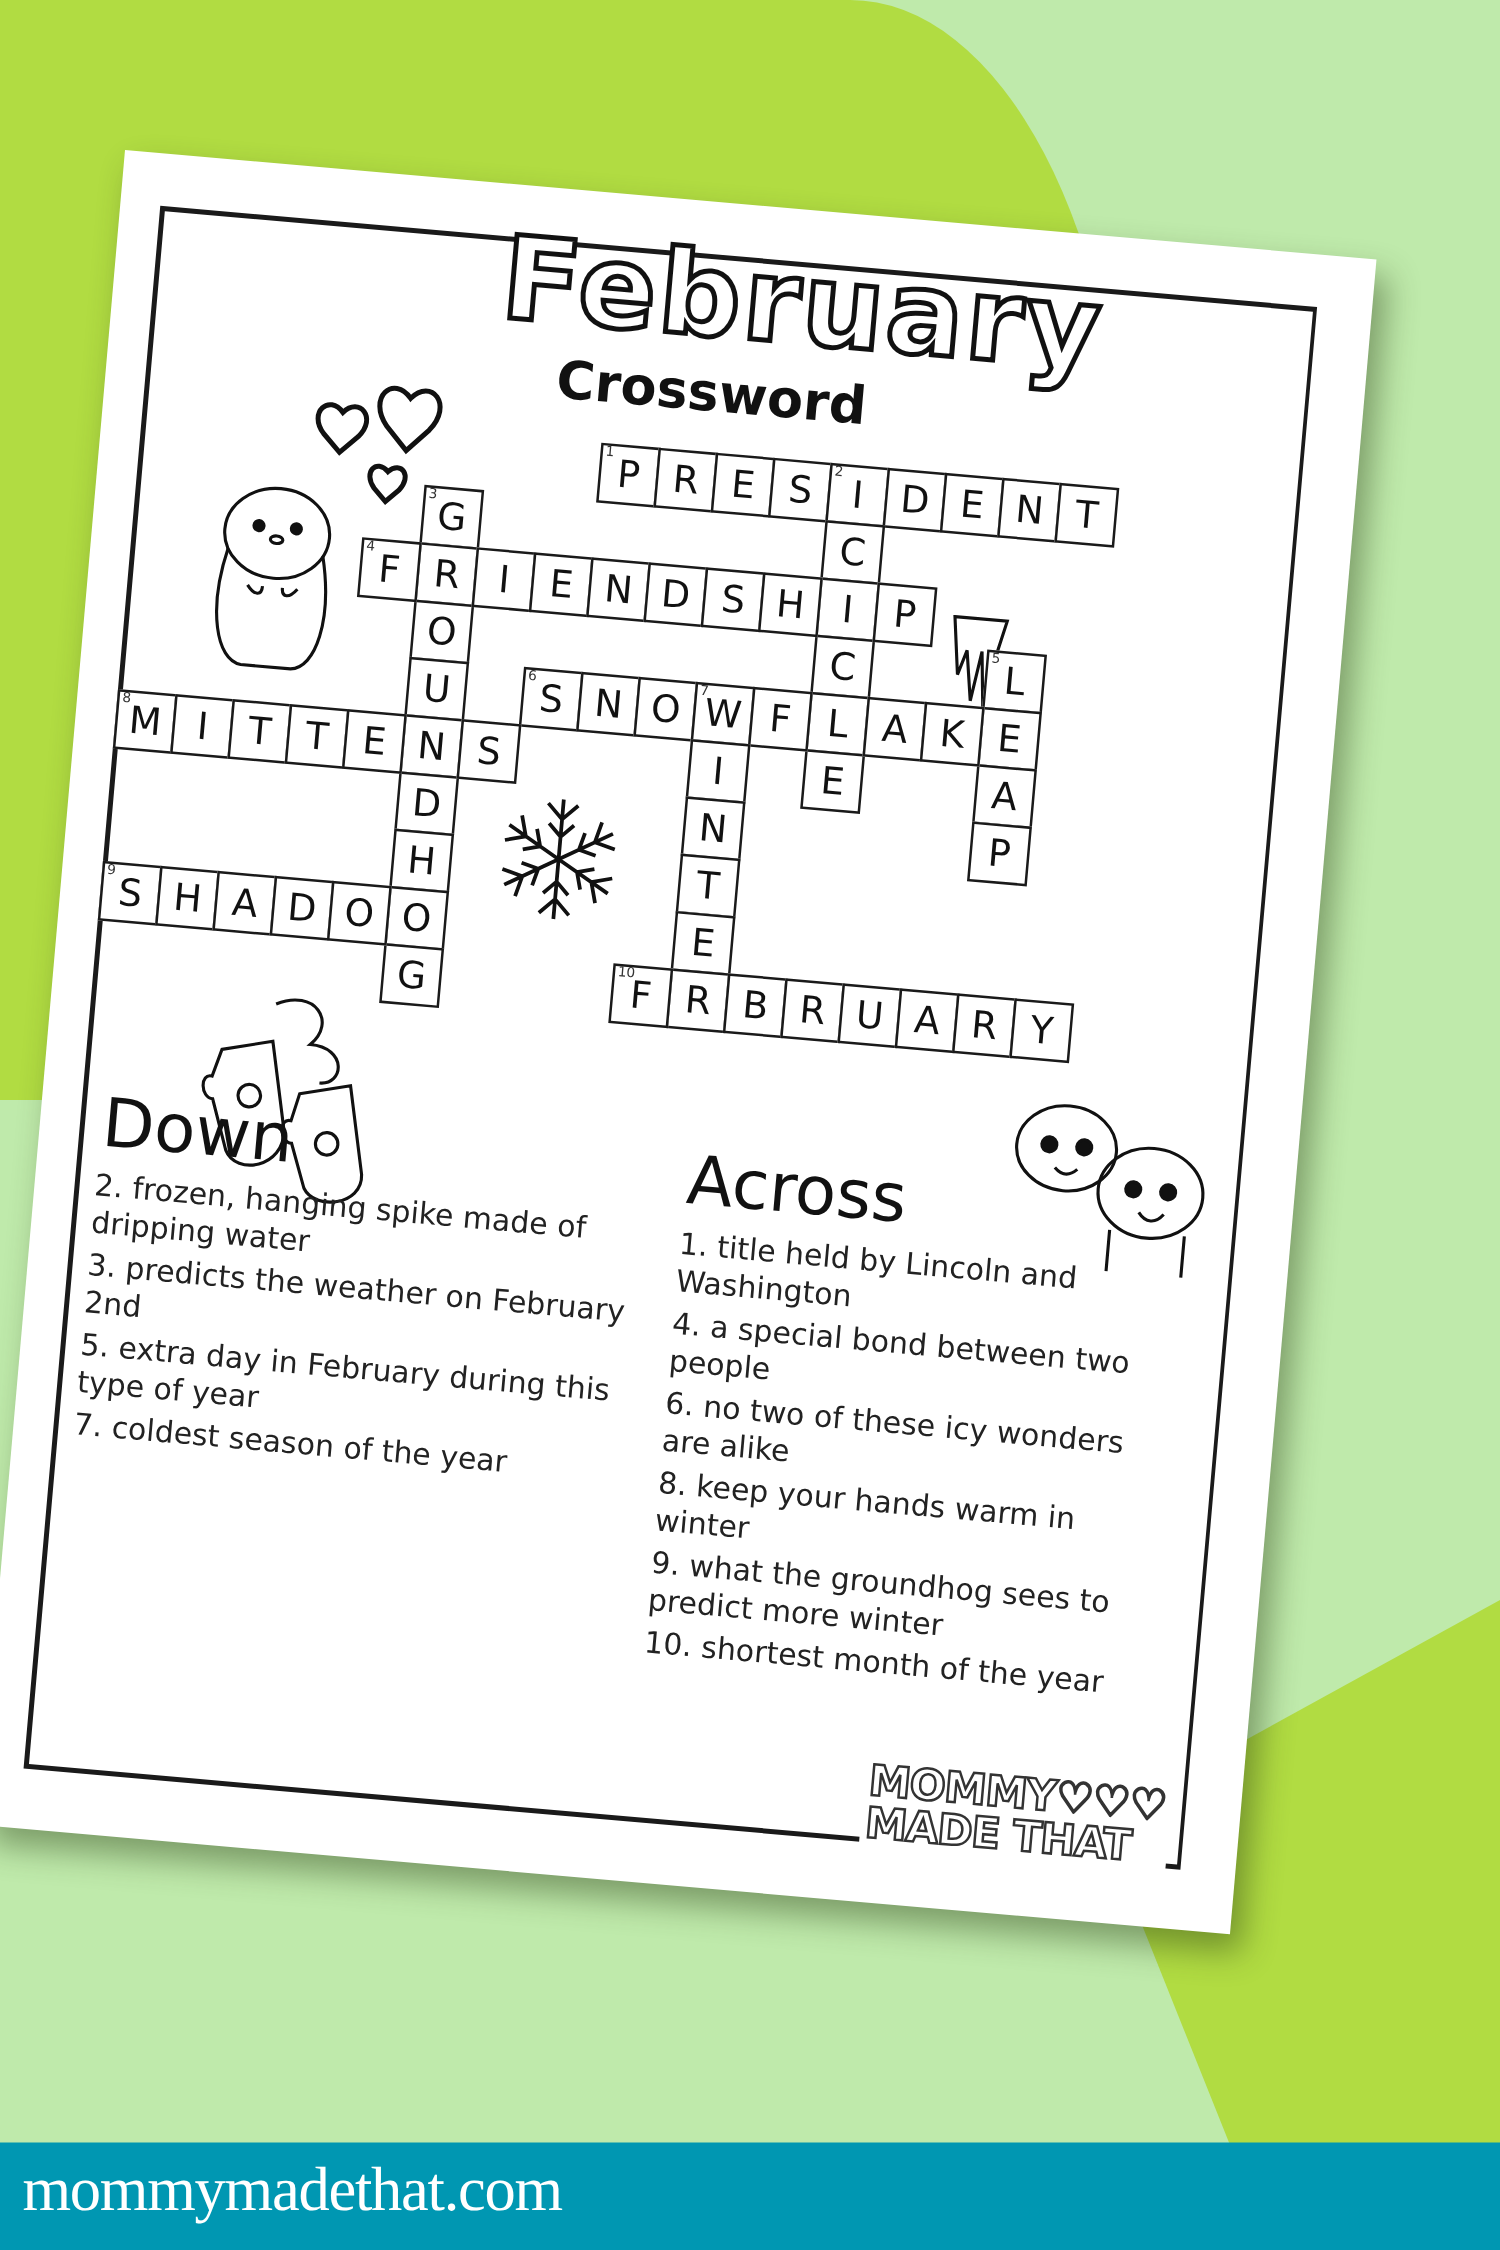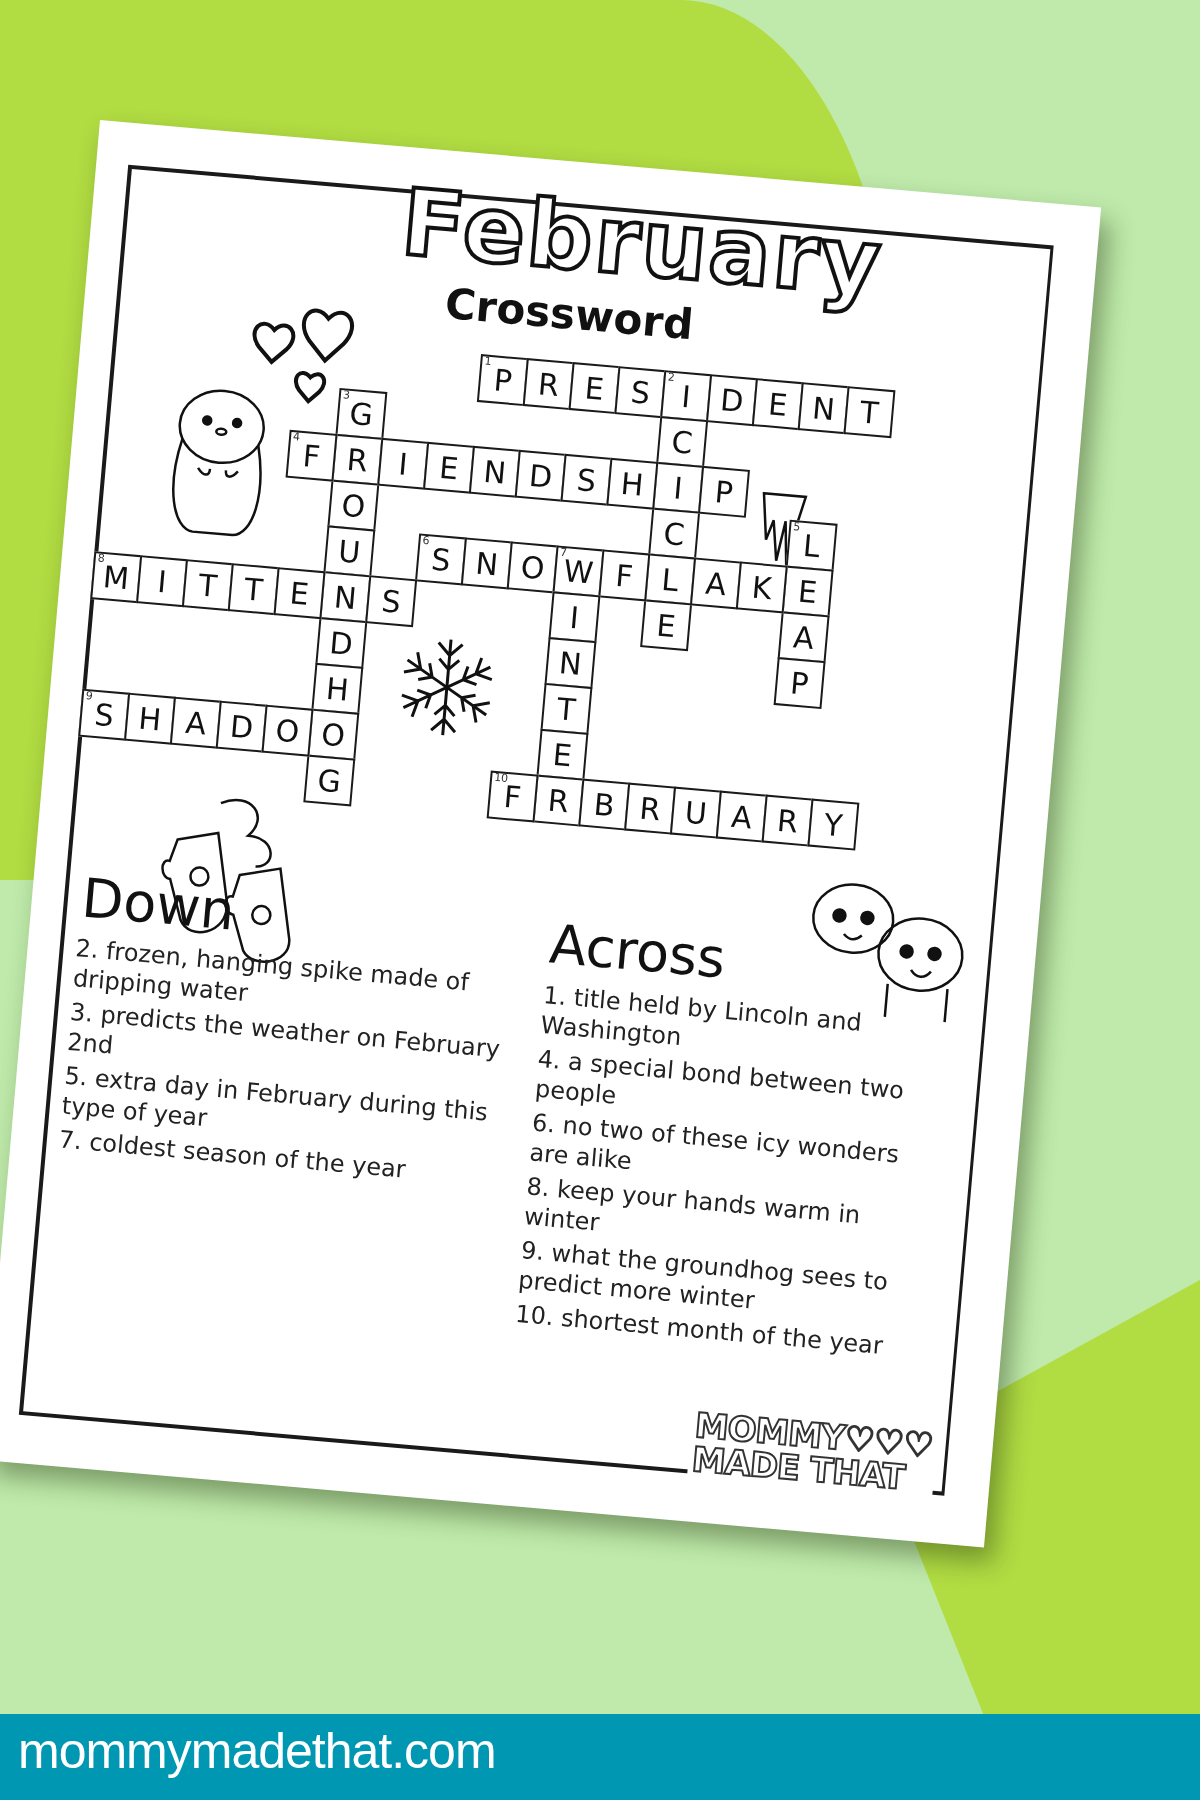--- a/index.html
+++ b/index.html
@@ -4,21 +4,21 @@
 <style>
   * { box-sizing: border-box; margin: 0; padding: 0; }
   html, body { width: 1200px; height: 1800px; overflow: hidden; }
   body { position: relative; background: #bfeaab; font-family: "DejaVu Sans", sans-serif; }
 
   .bg-lime { position: absolute; left: 0; top: 0; width: 900px; height: 1800px; background: #b1dc42; border-top-right-radius: 220px 420px; }
   .bg-pale { position: absolute; left: 0; top: 880px; width: 900px; height: 840px; background: #bfeaab; border-top-right-radius: 260px 520px; }
   .bg-lime-br { position: absolute; right: 0; top: 1280px; width: 320px; height: 440px; background: #b1dc42; clip-path: polygon(0 40%, 100% 0, 100% 100%, 33% 100%); }
 
   .footer { position: absolute; left: 0; top: 1714px; width: 1200px; height: 86px; background: #0097b2; }
-  .footer-text { position: absolute; left: 18px; top: 8px; color: #ffffff; font-family: Liberation Sans, sans-serif; font-weight: 300; font-size: 50px; letter-spacing: -1px; }
+  .footer-text { position: absolute; left: 18px; top: 8px; color: #ffffff; font-family: Liberation Serif, serif; font-weight: 300; font-size: 50px; letter-spacing: -1px; }
 
   .sheet { position: absolute; left: 100px; top: 120px; width: 1005px; height: 1345px; background: #ffffff;
            transform: rotate(5deg); transform-origin: 0 0; box-shadow: 10px 14px 26px rgba(40,60,20,0.45); }
   .frame { position: absolute; left: 32px; top: 42px; right: 44px; bottom: 48px; border: 4px solid #1a1a1a; border-right-width: 3px; }
 
   .title { position: absolute; left: 310px; top: 22px; font-family: "DejaVu Sans", sans-serif; font-weight: bold; font-size: 92px;
            color: #fff; -webkit-text-stroke: 4px #111; letter-spacing: 2px; }
   .subtitle { position: absolute; left: 360px; top: 128px; font-family: "DejaVu Sans", sans-serif; font-weight: bold; font-size: 42px; color: #111; }
 
   .grid { position: absolute; left: 0; top: 0; }

